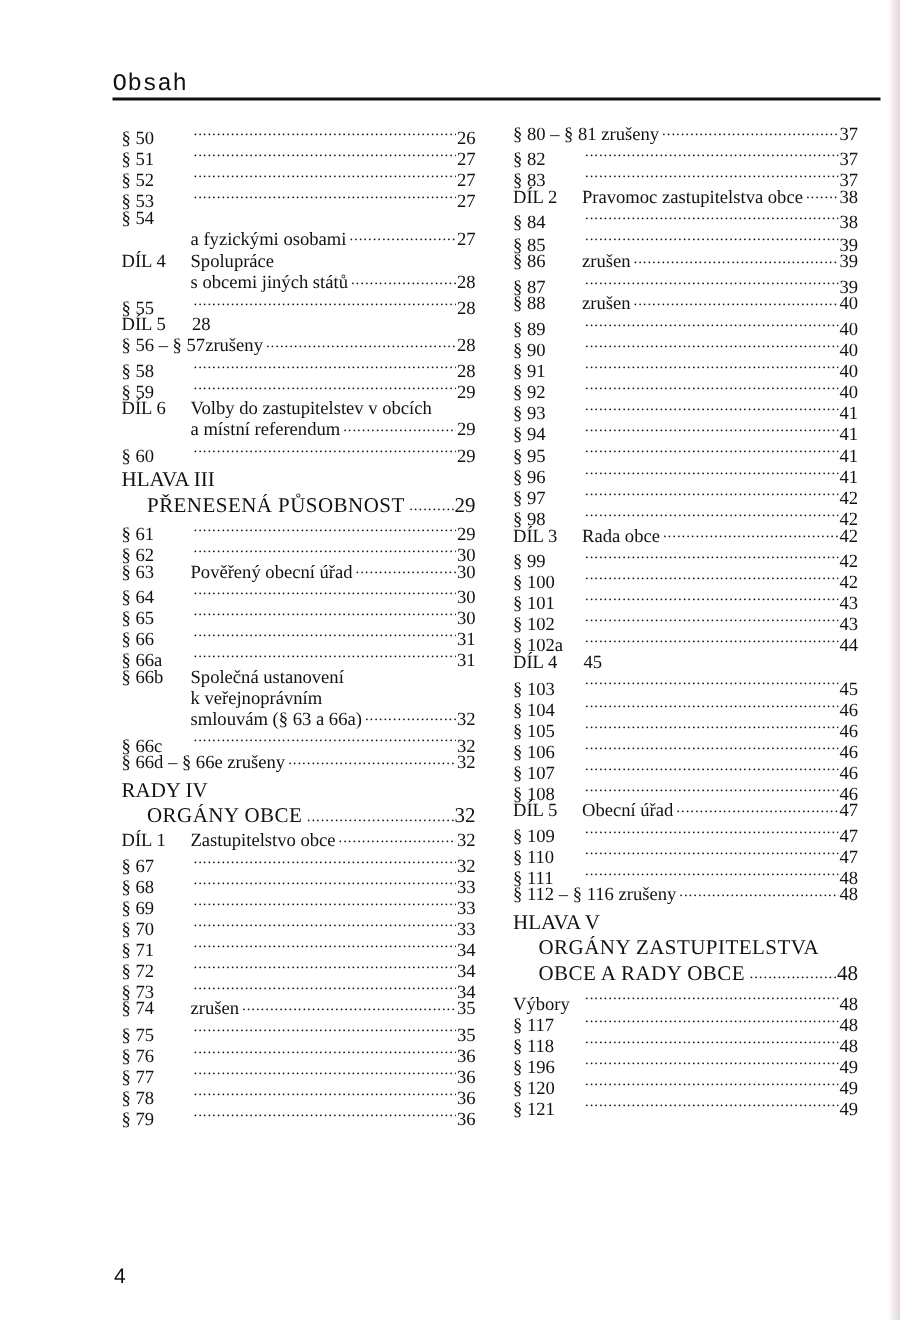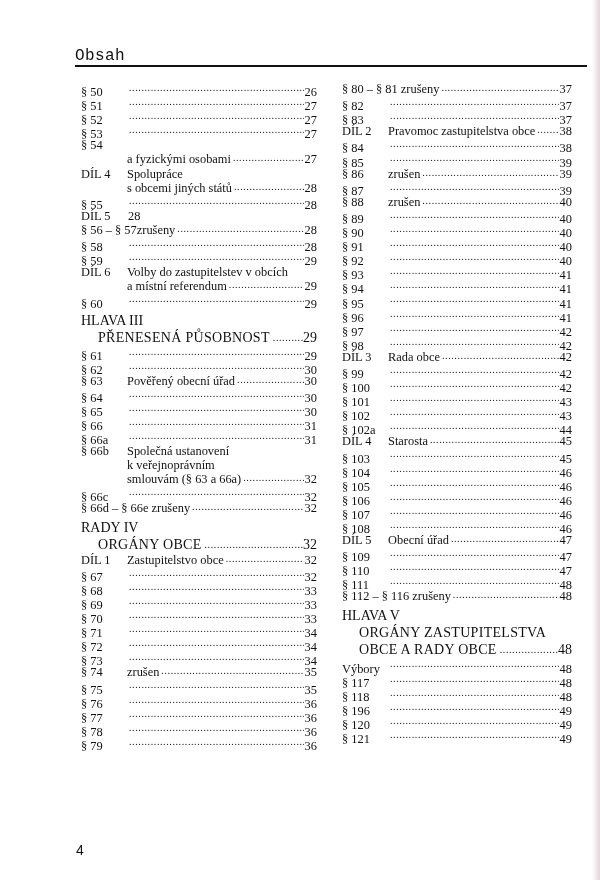--- a/index.html
+++ b/index.html
@@ -622,24 +622,20 @@
       <div class="row">
         <span class="label">§ 102a</span>
         <span class="leader">
           <span class="txt"></span>
           <span class="dots"></span>
         </span>
         <span class="page">44</span>
       </div>
       <div class="row">
         <span class="label">DÍL 4</span>
-        <span class="leader">
-          <span class="txt">Starosta</span>
-          <span class="dots"></span>
-        </span>
         <span class="page">45</span>
       </div>
       <div class="row">
         <span class="label">§ 103</span>
         <span class="leader">
           <span class="txt"></span>
           <span class="dots"></span>
         </span>
         <span class="page">45</span>
       </div>

